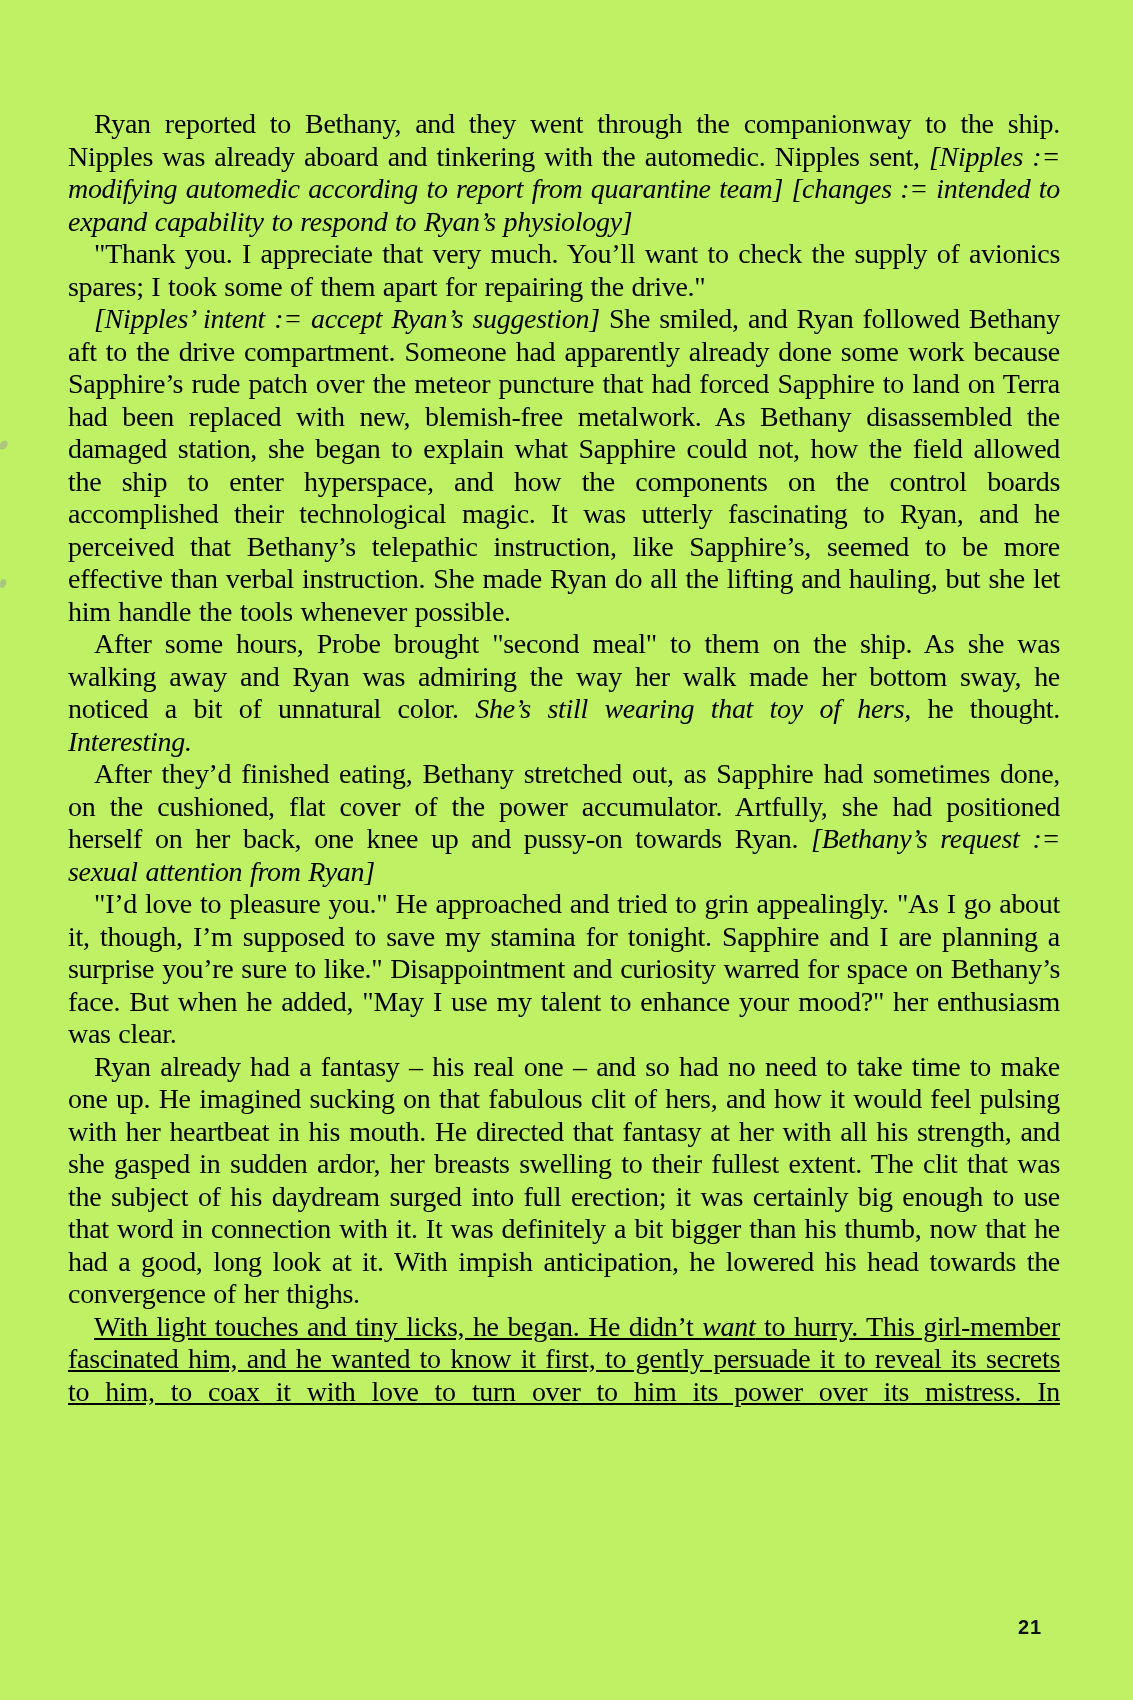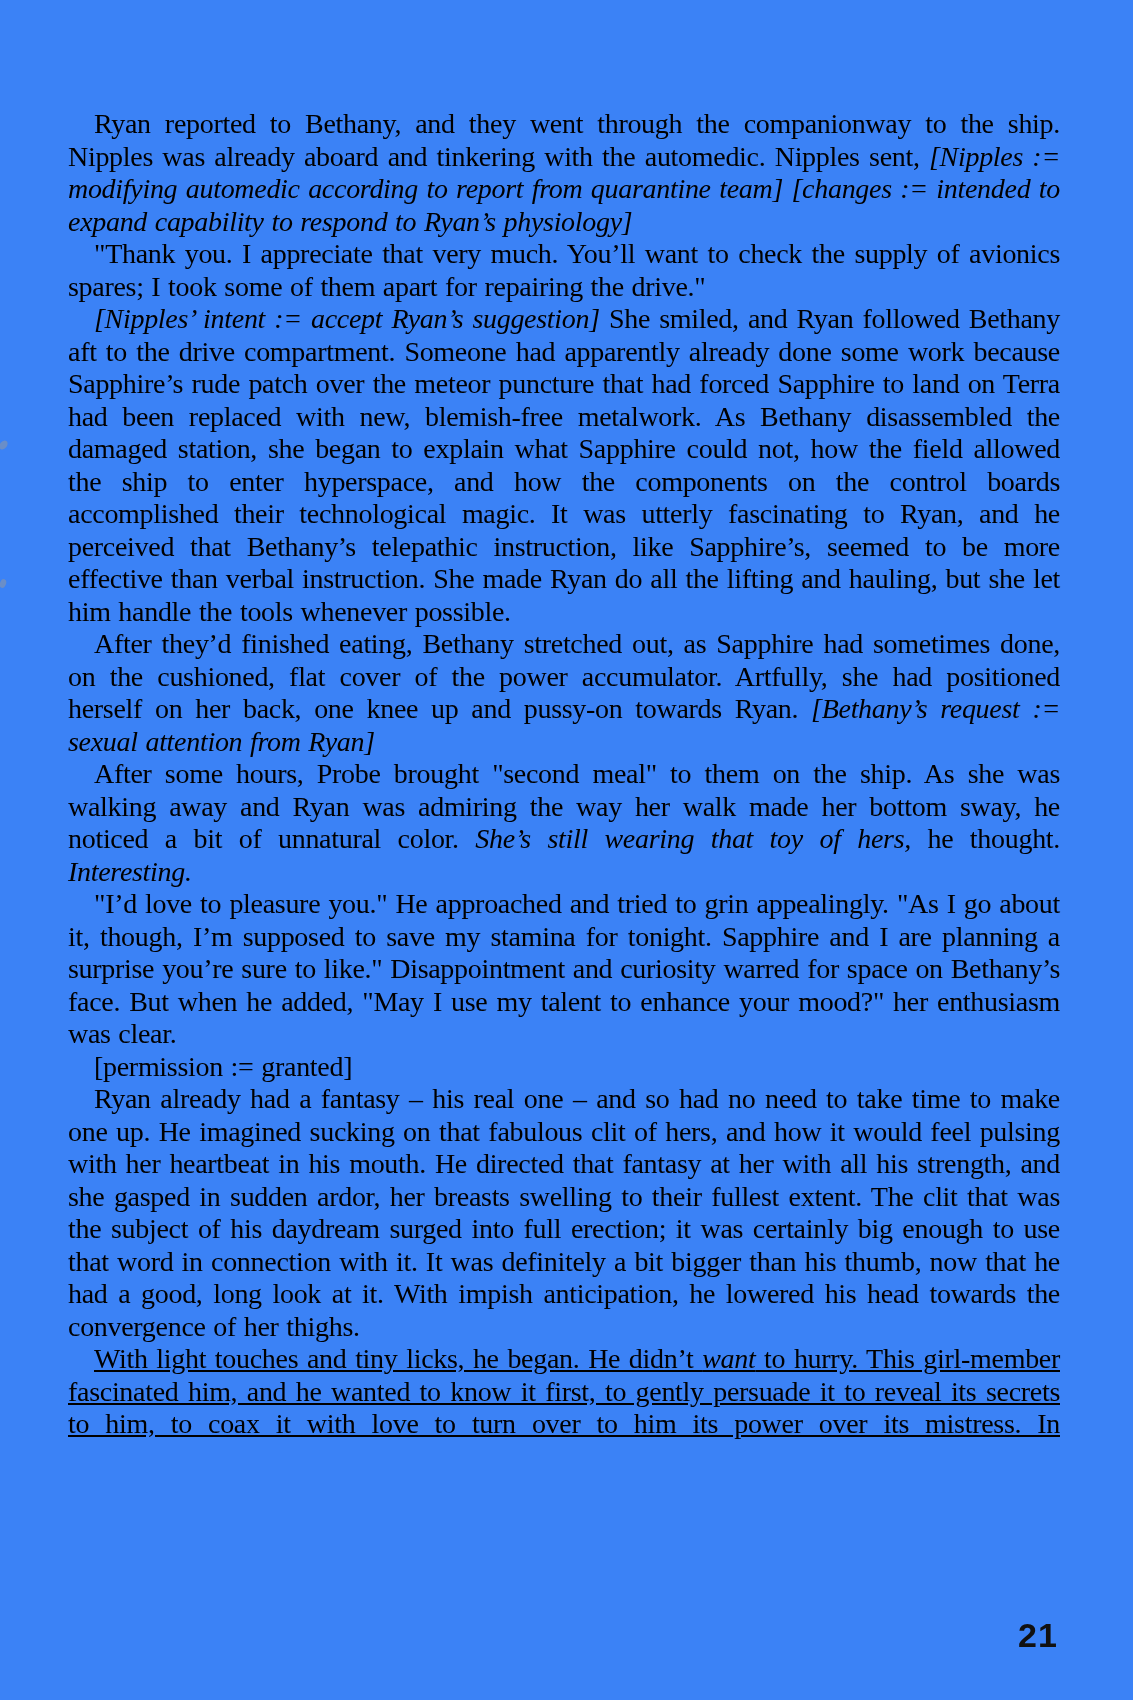--- a/index.html
+++ b/index.html
@@ -4,21 +4,21 @@
 <style>
   html, body {
     margin: 0;
     padding: 0;
     background: #ffffff;
   }
   .page {
     position: relative;
     width: 1133px;
     height: 1700px;
-    background: #3b82f6;
+    background: #bef264;
     overflow: hidden;
     font-family: "Liberation Serif", serif;
     color: #000000;
   }
   .text-block {
     position: absolute;
     left: 68px;
     top: 108px;
     width: 992px;
   }
@@ -33,21 +33,21 @@
     word-spacing: 1px;
   }
   .para .italic { font-style: italic; }
   .para.continues { text-align-last: justify; text-decoration: underline; }
   .page-number {
     position: absolute;
     left: 1018px;
     top: 1616px;
     font-family: "Liberation Sans", sans-serif;
     font-weight: bold;
-    font-size: 34px;
+    font-size: 20px;
     letter-spacing: 1px;
     color: #111111;
   }
   .artifact {
     position: absolute;
     background: #9a9a9a;
     opacity: 0.5;
     border-radius: 50%;
   }
   .artifact-1 { left: 0px; top: 440px; width: 7px; height: 10px; transform: rotate(38deg); }
@@ -57,22 +57,21 @@
 <body>
 
 <div class="page">
   <div class="artifact artifact-1"></div>
   <div class="artifact artifact-2"></div>
 
   <main class="text-block">
       <p class="para"><span class="roman">Ryan reported to Bethany, and they went through the companionway to the ship. Nipples was already aboard and tinkering with the automedic. Nipples sent, </span><span class="italic">[Nipples := modifying automedic according to report from quarantine team] [changes := intended to expand capability to respond to Ryan’s physiology]</span></p>
       <p class="para"><span class="roman">"Thank you. I appreciate that very much. You’ll want to check the supply of avionics spares; I took some of them apart for repairing the drive."</span></p>
       <p class="para"><span class="italic">[Nipples’ intent := accept Ryan’s suggestion]</span><span class="roman"> She smiled, and Ryan followed Bethany aft to the drive compartment. Someone had apparently already done some work because Sapphire’s rude patch over the meteor puncture that had forced Sapphire to land on Terra had been replaced with new, blemish-free metalwork. As Bethany disassembled the damaged station, she began to explain what Sapphire could not, how the field allowed the ship to enter hyperspace, and how the components on the control boards accomplished their technological magic. It was utterly fascinating to Ryan, and he perceived that Bethany’s telepathic instruction, like Sapphire’s, seemed to be more effective than verbal instruction. She made Ryan do all the lifting and hauling, but she let him handle the tools whenever possible.</span></p>
+      <p class="para"><span class="roman">After some hours, Probe brought "second meal" to them on the ship. As she was walking away and Ryan was admiring the way her walk made her bottom sway, he noticed a bit of unnatural color. </span><span class="italic">She’s still wearing that toy of hers,</span><span class="roman"> he thought. </span><span class="italic">Interesting.</span></p>
       <p class="para"><span class="roman">After they’d finished eating, Bethany stretched out, as Sapphire had sometimes done, on the cushioned, flat cover of the power accumulator. Artfully, she had positioned herself on her back, one knee up and pussy-on towards Ryan. </span><span class="italic">[Bethany’s request := sexual attention from Ryan]</span></p>
-      <p class="para"><span class="roman">After some hours, Probe brought "second meal" to them on the ship. As she was walking away and Ryan was admiring the way her walk made her bottom sway, he noticed a bit of unnatural color. </span><span class="italic">She’s still wearing that toy of hers,</span><span class="roman"> he thought. </span><span class="italic">Interesting.</span></p>
       <p class="para"><span class="roman">"I’d love to pleasure you." He approached and tried to grin appealingly. "As I go about it, though, I’m supposed to save my stamina for tonight. Sapphire and I are planning a surprise you’re sure to like." Disappointment and curiosity warred for space on Bethany’s face. But when he added, "May I use my talent to enhance your mood?" her enthusiasm was clear.</span></p>
-      <p class="para"><span class="roman">[permission := granted]</span></p>
       <p class="para"><span class="roman">Ryan already had a fantasy – his real one – and so had no need to take time to make one up. He imagined sucking on that fabulous clit of hers, and how it would feel pulsing with her heartbeat in his mouth. He directed that fantasy at her with all his strength, and she gasped in sudden ardor, her breasts swelling to their fullest extent. The clit that was the subject of his daydream surged into full erection; it was certainly big enough to use that word in connection with it. It was definitely a bit bigger than his thumb, now that he had a good, long look at it. With impish anticipation, he lowered his head towards the convergence of her thighs.</span></p>
       <p class="para continues"><span class="roman">With light touches and tiny licks, he began. He didn’t </span><span class="italic">want</span><span class="roman"> to hurry. This girl-member fascinated him, and he wanted to know it first, to gently persuade it to reveal its secrets to him, to coax it with love to turn over to him its power over its mistress. In</span></p>
     </main>
 
   <div class="page-number">21</div>
 </div>
 
 </body></html>

